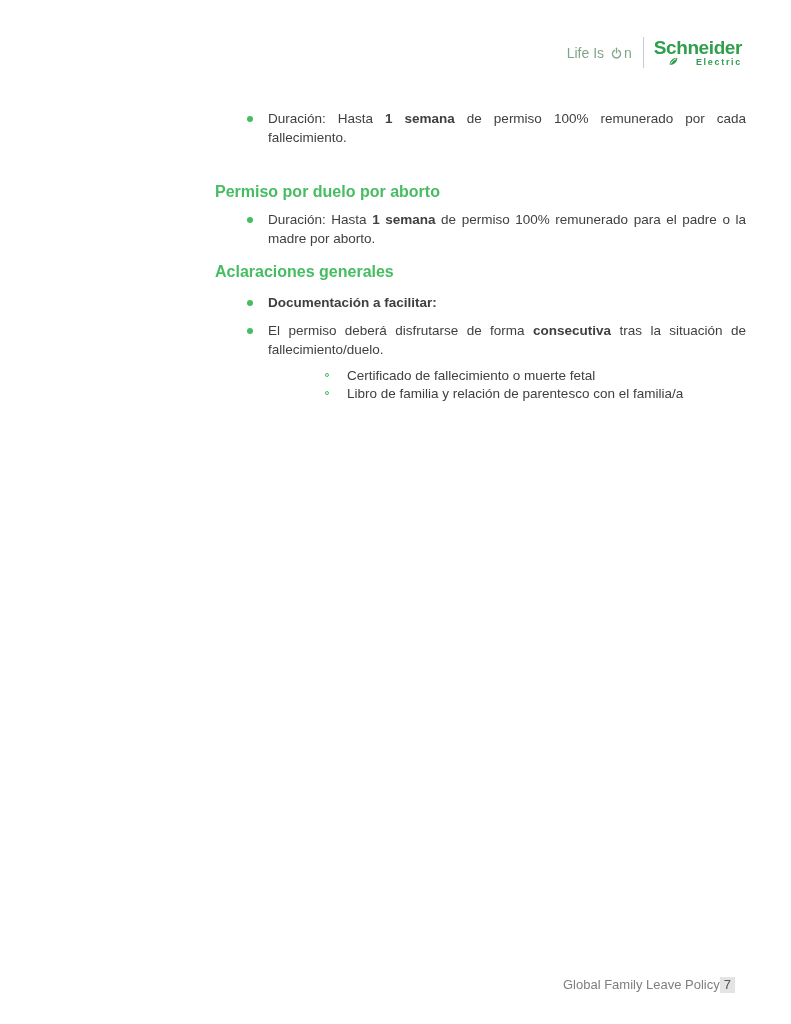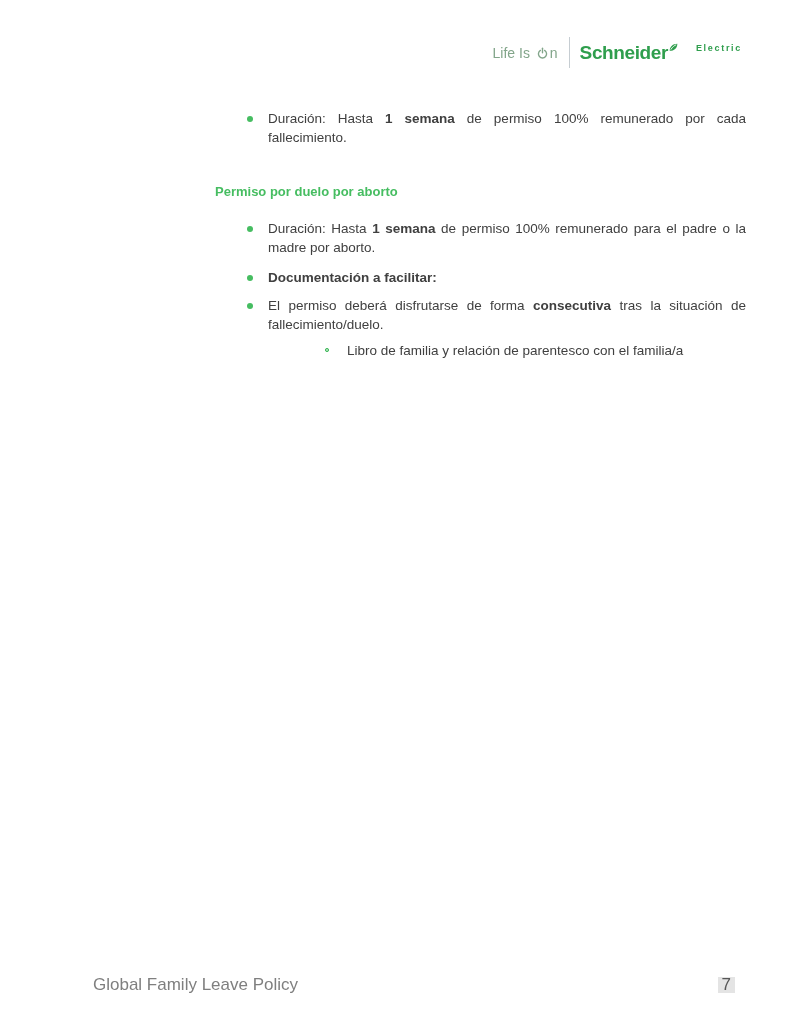--- a/index.html
+++ b/index.html
@@ -29,40 +29,40 @@
     display:flex; align-items:center;
   }
   .lifeison {
     display:flex; align-items:center;
     font-size:14px; color:var(--life-green);
     margin-right:11px; white-space:pre;
   }
   .power-icon { display:inline-flex; align-items:center; margin:1px 1px 0 2px; color:var(--life-green); }
   .power-icon svg { width:13px; height:13px; display:block; }
   .logo-divider { width:1px; height:31px; background:var(--divider-gray); }
-  .se-logo { margin-left:10px; display:flex; align-items:flex-start; }
+  .se-logo { margin-left:10px; display:flex; flex-direction:column; align-items:flex-end; }
   .se-name {
     font-size:19px; font-weight:700; line-height:19px;
     letter-spacing:-0.4px; color:var(--brand-green);
   }
   .se-sub { display:flex; align-items:center; margin-top:-1px;gap:16px; }
   .leaf-icon { display:inline-flex; margin-right:1px; }
   .leaf-icon svg { width:11px; height:11px; display:block; }
   .se-sub-text {
     font-size:9px; font-weight:700; letter-spacing:1.7px;
     color:var(--brand-green);
   }
 
   
   .content {
     position:absolute; left:215px; top:105px; width:531px;
     font-size:13.5px; line-height:19px;
   }
   .sec-heading {
-    font-size:13px; line-height:20px; font-weight:700;
+    font-size:16px; line-height:20px; font-weight:700;
     color:var(--heading-green);
   }
   .bullet {
     position:relative; padding-left:53px; text-align:justify;
   }
   .bullet .dot {
     position:absolute; left:32px; top:7px;
     width:6px; height:6px; border-radius:50%;
     background:var(--heading-green);
   }
@@ -74,30 +74,30 @@
   }
   .sub .circle {
     position:absolute; left:110px; top:6px;
     width:4px; height:4px;
     border:1.5px solid var(--heading-green);
     border-radius:50%; background:transparent;
   }
   #b-intro  { margin-top:4px; }
   #h-sec1   { margin-top:35px; }
   #b-s1-1   { margin-top:9px; }
-  #b-s1-2   { margin-top:17px; }
+  #b-s1-2   { margin-top:8px; }
   #h-sec2   { margin-top:14px; }
   #b-s2-1   { margin-top:9px; }
   #b-s2-2   { margin-top:11px; }
 
   
   .footer {
     position:absolute; left:93px; right:56px; top:977px;
-    display:flex; justify-content:space-between; align-items:baseline;
-    font-size:17px; line-height:16px; color:var(--footer-text);
+    display:flex; justify-content:flex-end; align-items:baseline;
+    font-size:13px; line-height:16px; color:var(--footer-text);
   }
   .pagenum {
     background:var(--page-number-bg); color:#565656;
     padding:0 4px;
   }
 </style>
 </head>
 <body>
 
 <div class="page">
@@ -124,27 +124,28 @@
 
   <main class="content">
 
     <div class="bullet" id="b-intro"><span class="dot"></span><span>Duración: Hasta </span><span class="bold">1 semana</span><span> de permiso 100% remunerado por cada fallecimiento.</span></div>
 
     <h2 class="sec-heading" id="h-sec1">Permiso por duelo por aborto</h2>
 
 
     <div class="bullet" id="b-s1-2"><span class="dot"></span><span>Duración: Hasta </span><span class="bold">1 semana</span><span> de permiso 100% remunerado para el padre o la madre por aborto.</span></div>
 
+    <h2 class="sec-heading" id="h-sec2">Aclaraciones generales</h2>
 
     <div class="bullet" id="b-s2-2"><span class="dot"></span><span class="bold">Documentación a facilitar:</span></div>
 
     <div class="bullet" id="b-s2-1"><span class="dot"></span><span>El permiso deberá disfrutarse de forma </span><span class="bold">consecutiva</span><span> tras la situación de fallecimiento/duelo.</span></div>
 
     <div class="sublist">
-      <div class="sub"><span class="circle"></span></div>
+      <div class="sub"><span class="circle"></span><span>Certificado de fallecimiento o muerte fetal</span></div>
       <div class="sub"><span class="circle"></span><span>Libro de familia y relación de parentesco con el familia/a</span></div>
     </div>
 
   </main>
 
   <footer class="footer">
     <span>Global Family Leave Policy</span>
     <span class="pagenum">7</span>
   </footer>
 

